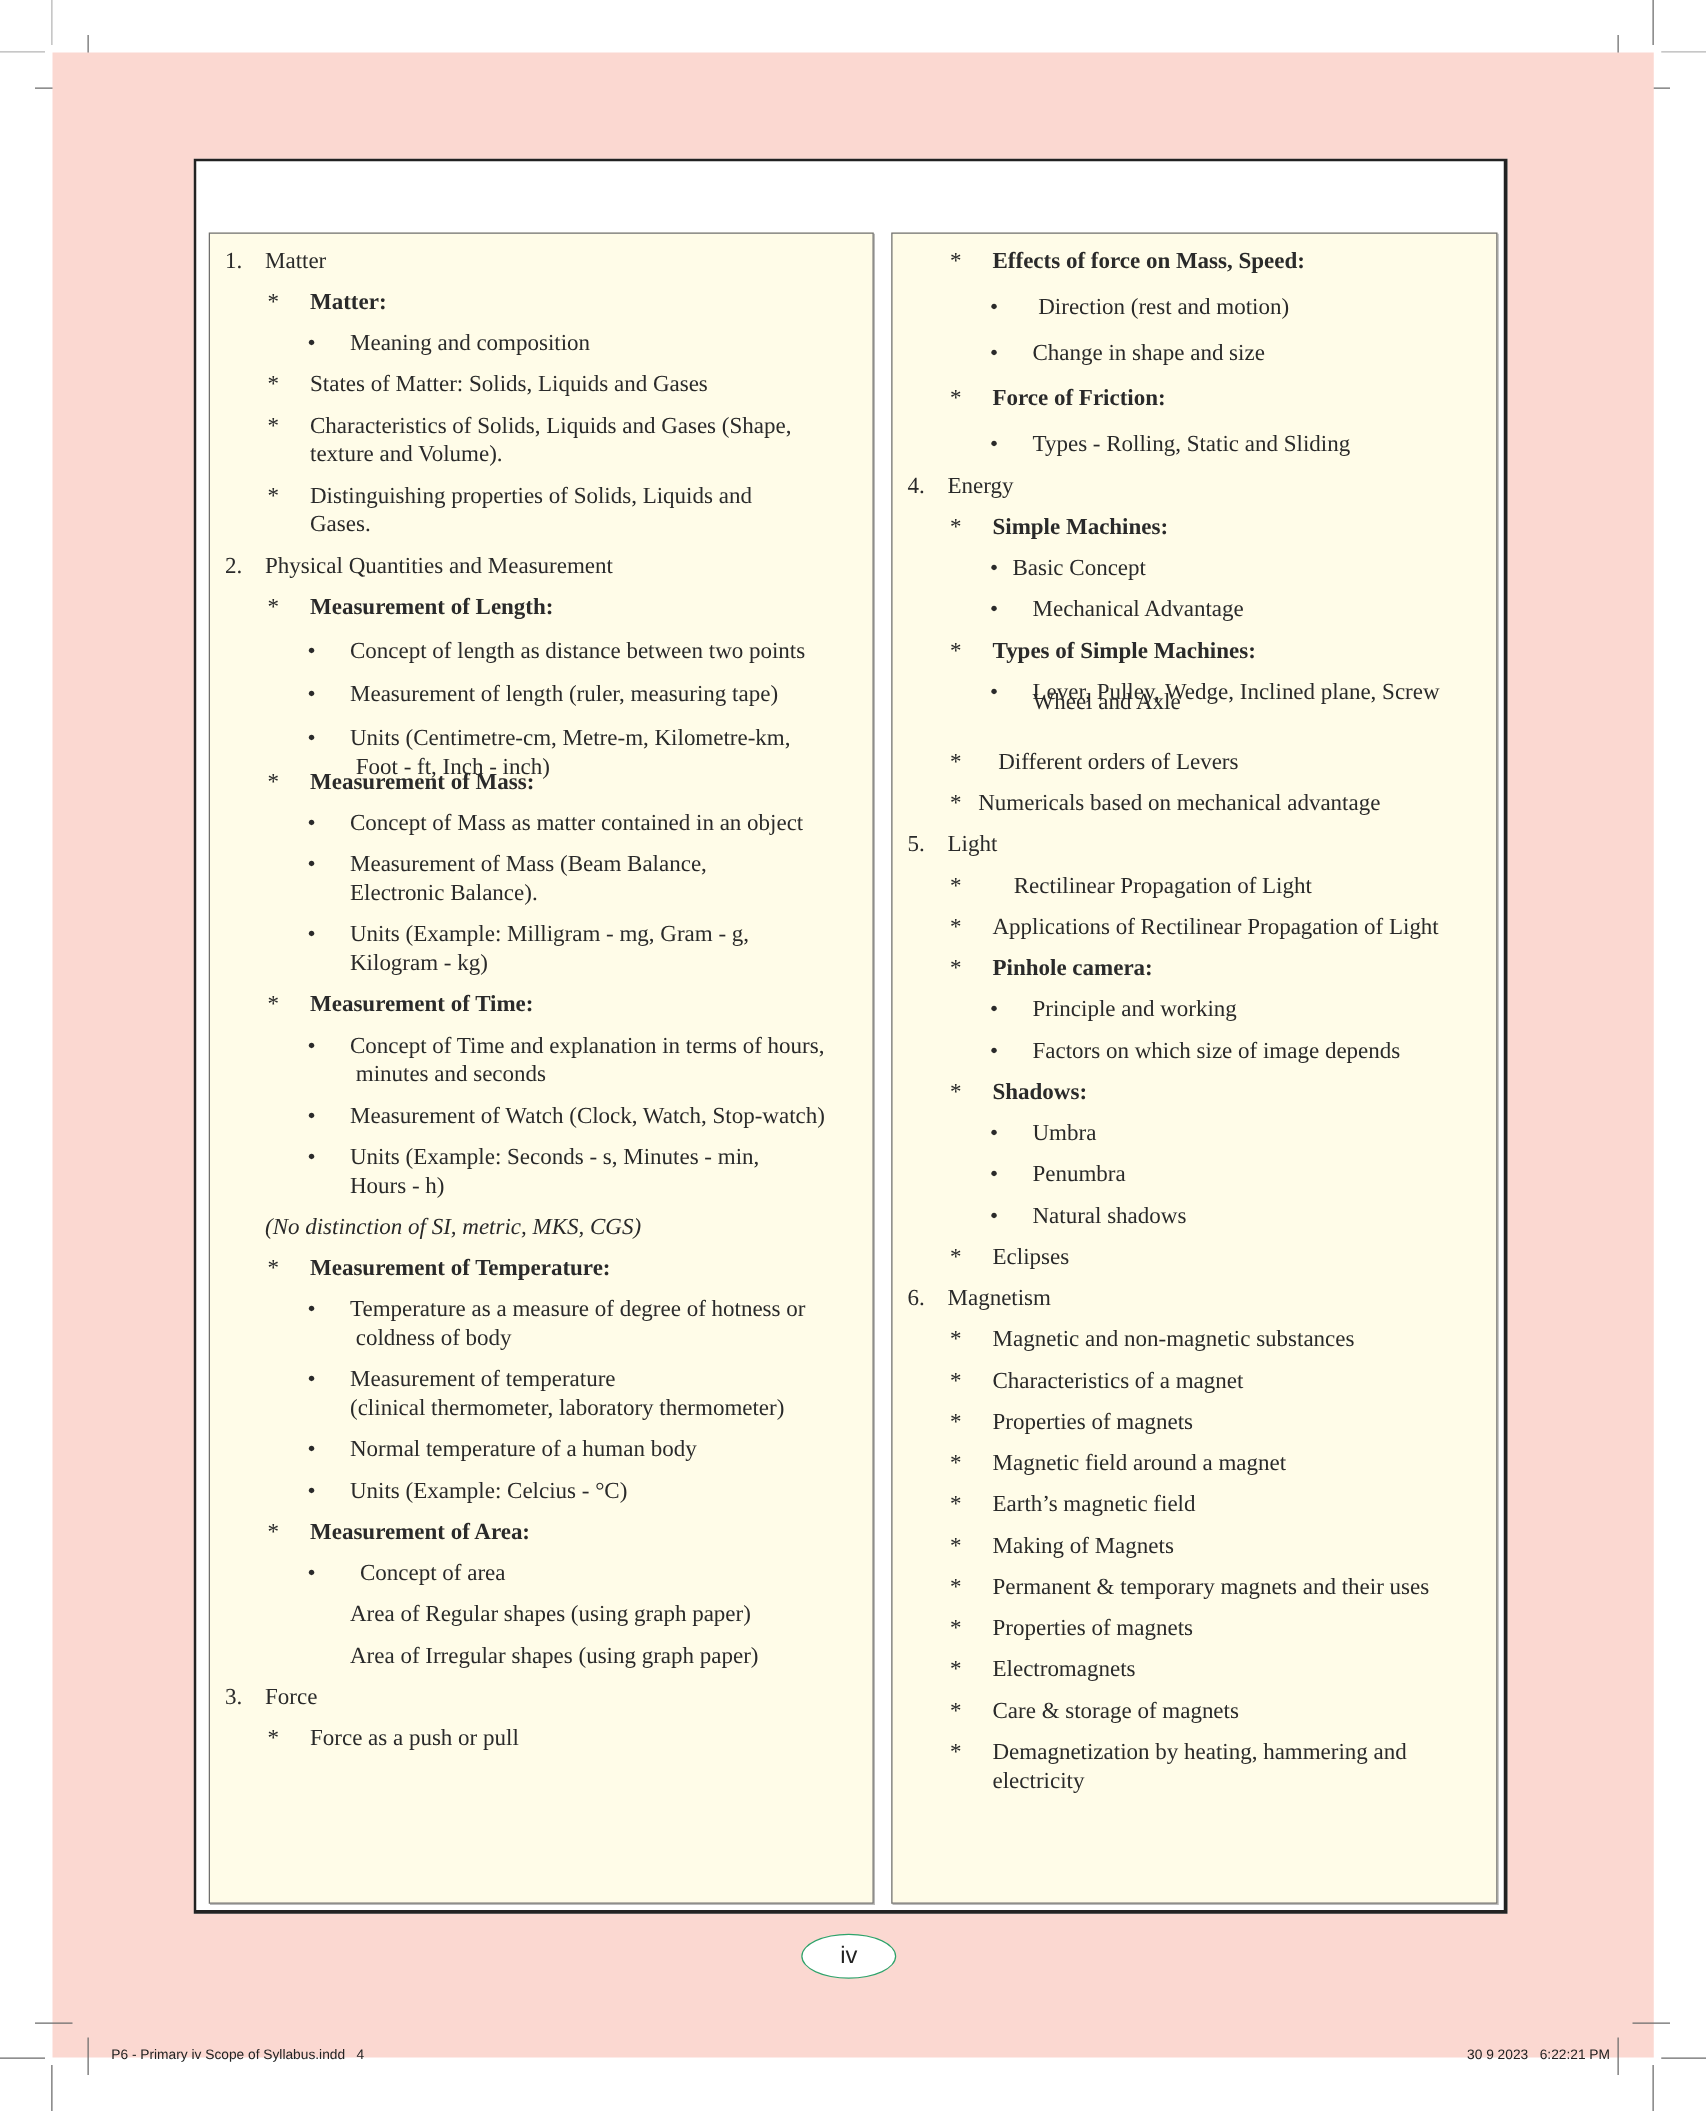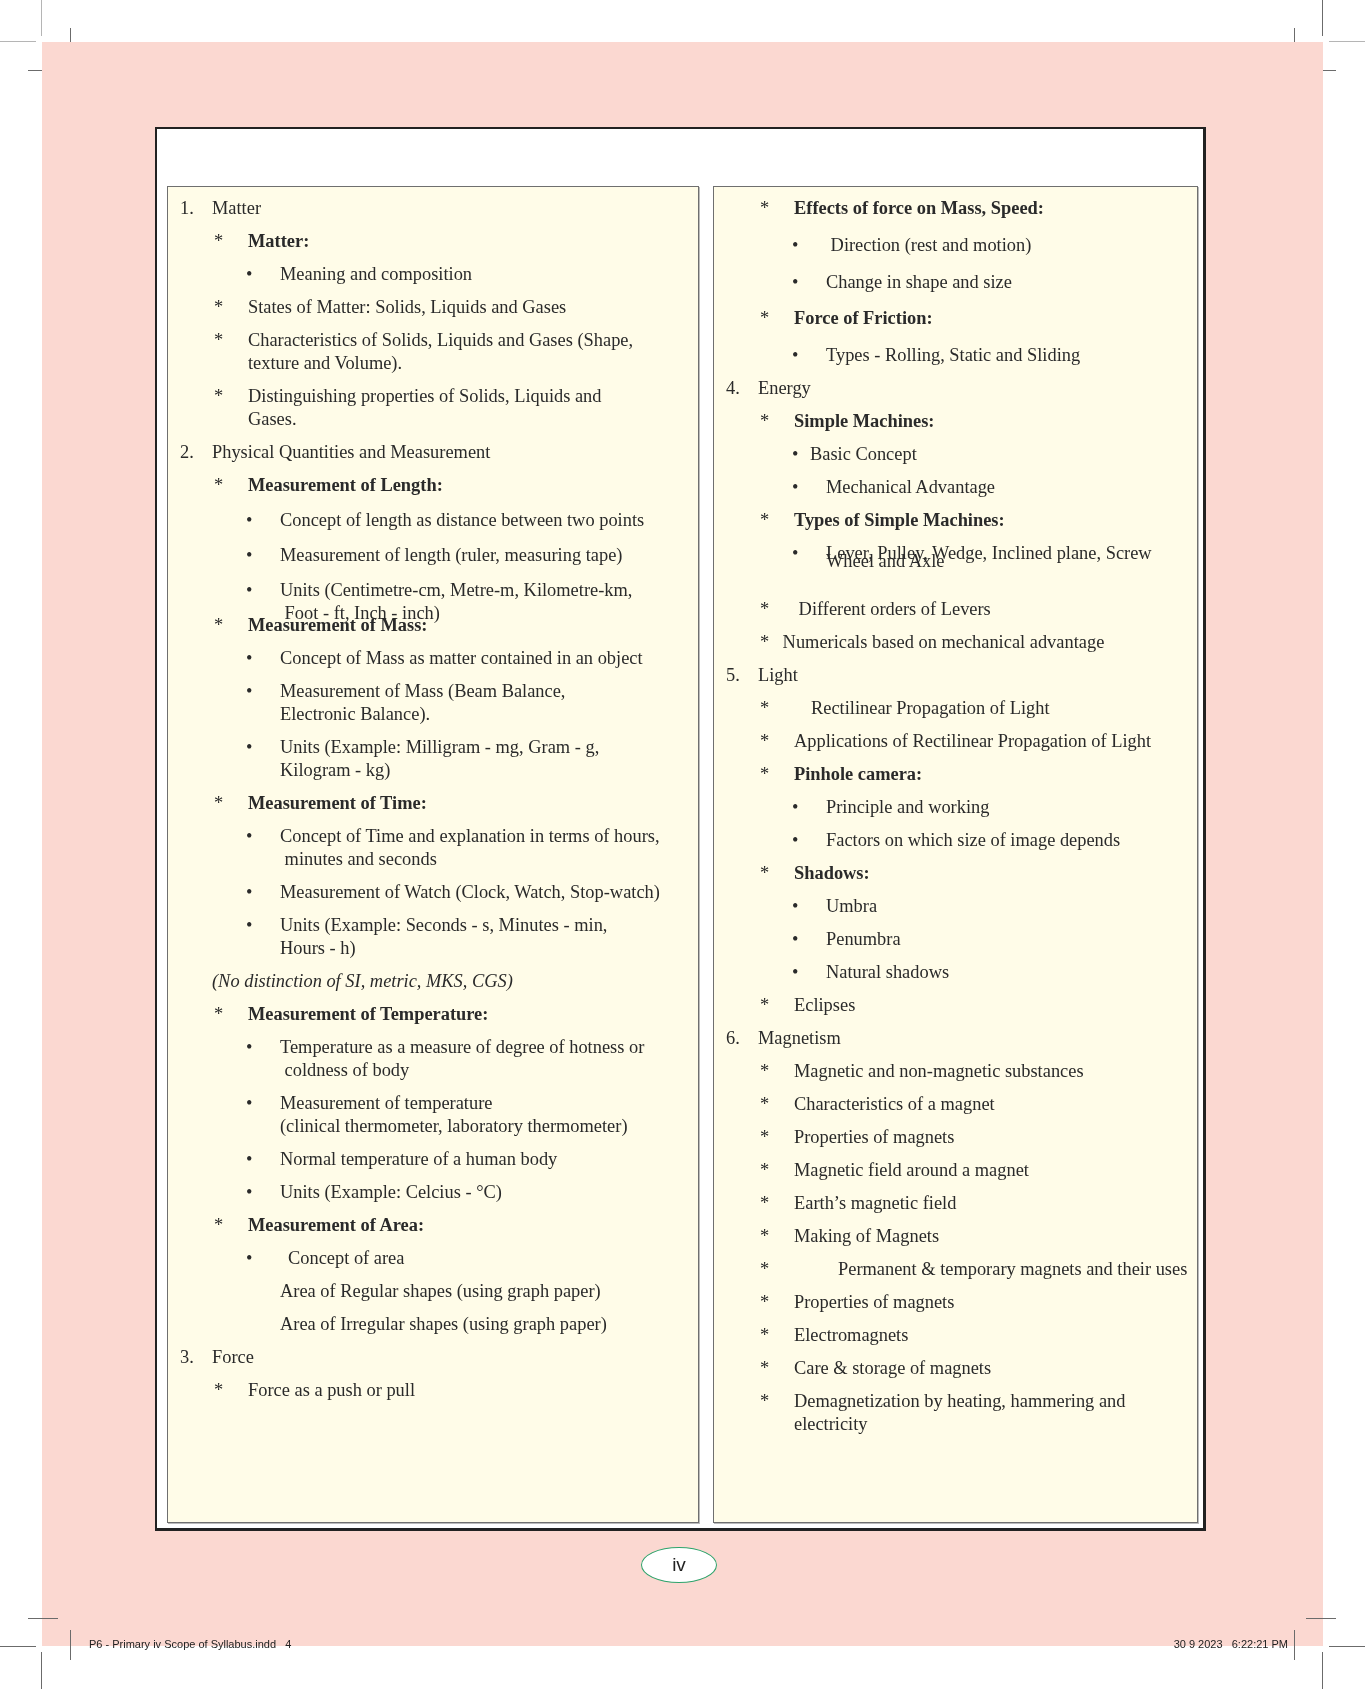--- a/index.html
+++ b/index.html
@@ -328,21 +328,21 @@
       <div class="item star" style="top: 1004px; left: 0px;">
         <span class="mk" style="left: 46px;">*</span>
         <span class="tx" style="left: 80px; white-space: pre;">Earth’s magnetic field</span>
       </div>
       <div class="item star" style="top: 1037px; left: 0px;">
         <span class="mk" style="left: 46px;">*</span>
         <span class="tx" style="left: 80px; white-space: pre;">Making of Magnets</span>
       </div>
       <div class="item star" style="top: 1070px; left: 0px;">
         <span class="mk" style="left: 46px;">*</span>
-        <span class="tx" style="left: 80px; white-space: pre; margin-left: 44px;">Permanent &amp; temporary magnets and their uses</span>
+        <span class="tx" style="left: 80px; white-space: pre;">Permanent &amp; temporary magnets and their uses</span>
       </div>
       <div class="item star" style="top: 1103px; left: 0px;">
         <span class="mk" style="left: 46px;">*</span>
         <span class="tx" style="left: 80px; white-space: pre;">Properties of magnets</span>
       </div>
       <div class="item star" style="top: 1136px; left: 0px;">
         <span class="mk" style="left: 46px;">*</span>
         <span class="tx" style="left: 80px; white-space: pre;">Electromagnets</span>
       </div>
       <div class="item star" style="top: 1169px; left: 0px;">

